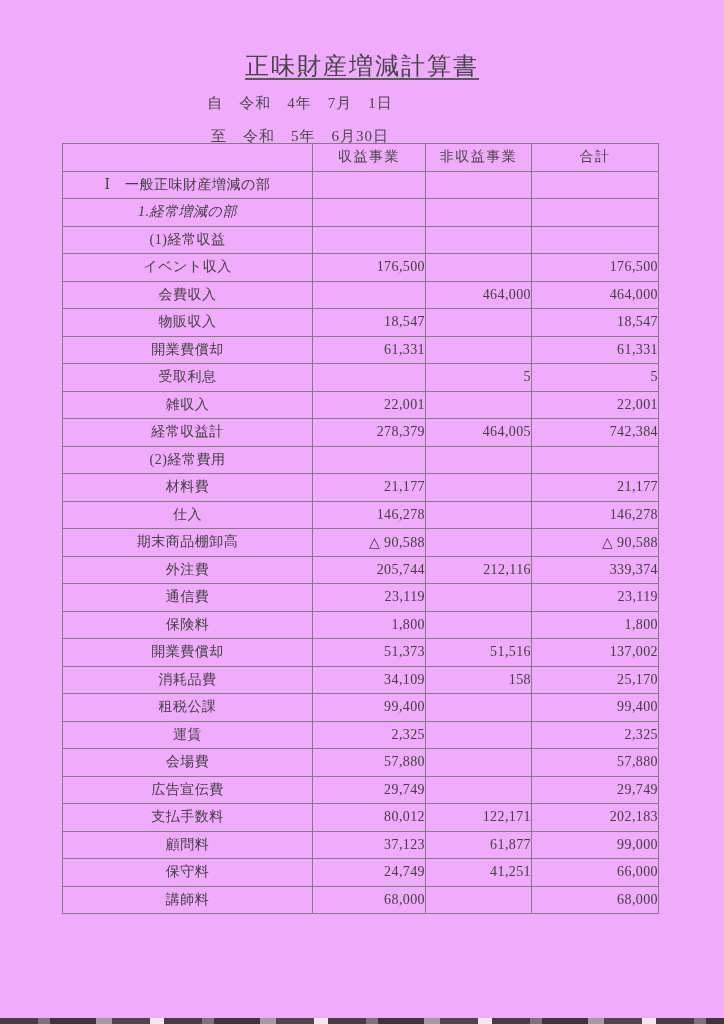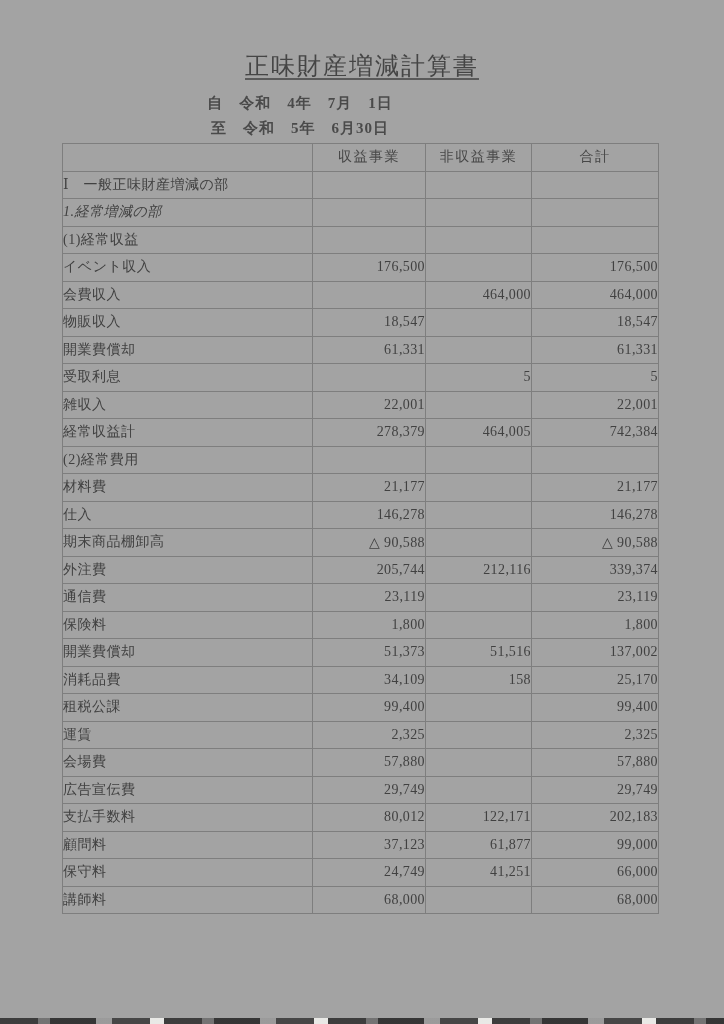--- a/index.html
+++ b/index.html
@@ -4,57 +4,56 @@
 <style>
   html,body { margin:0; padding:0; }
   body {
     width:724px; height:1024px;
     background:#ffffff;
     font-family:"Liberation Serif","DejaVu Serif",serif;
     color:#3c3c3c;
   }
   .page {
     position:relative; width:724px; height:1024px;
-    background:#a3a3a3; overflow:hidden;
+    background:#f0abfc; overflow:hidden;
   }
   .title {
     position:absolute; top:50px; left:0; width:724px;
     margin:0; text-align:center;
     font-size:24px; font-weight:400; letter-spacing:2px;
     color:#454545;
     text-decoration:underline;
     text-underline-offset:4px;
     text-decoration-thickness:1.5px;
     text-decoration-color:#5a5a5a;
   }
   .date {
     position:absolute; left:0; width:600px; text-align:center;
     font-size:15px; letter-spacing:1px; color:#4a4a4a;
     white-space:pre;
-    font-weight:bold;
   }
   .date-from { top:94px; }
-  .date-to   { top:119px; }
+  .date-to   { top:127px; }
 
   table.statement {
     position:absolute; top:143px; left:62px;
     width:596px; border-collapse:collapse; table-layout:fixed;
   }
   .statement th, .statement td {
     border:1px solid #7e7e7e;
     height:27.5px; box-sizing:border-box;
     padding:0; font-weight:400;
     font-size:14px; color:#414141;
     vertical-align:middle;
     overflow:hidden; white-space:nowrap;
   }
   .statement th {
     text-align:center; letter-spacing:1.5px; color:#474747;
   }
-  .col-item { text-align:left; letter-spacing:0.5px; }
+  .col-item { text-align:center; letter-spacing:0.5px; }
   .col-num  { text-align:right; padding-right:6px; letter-spacing:0.4px; }
   .indent-0   { padding-left:8px;  }
   .indent-1   { padding-left:33px;font-style:italic; }
   .indent-2   { padding-left:57px; }
   .indent-3   { padding-left:80px; }
   .indent-sub { padding-left:72px;margin-left:24px; }
 
   .scan-edge {
     position:absolute; left:0; bottom:0; width:724px; height:6px;
     background-image:repeating-linear-gradient(90deg,

